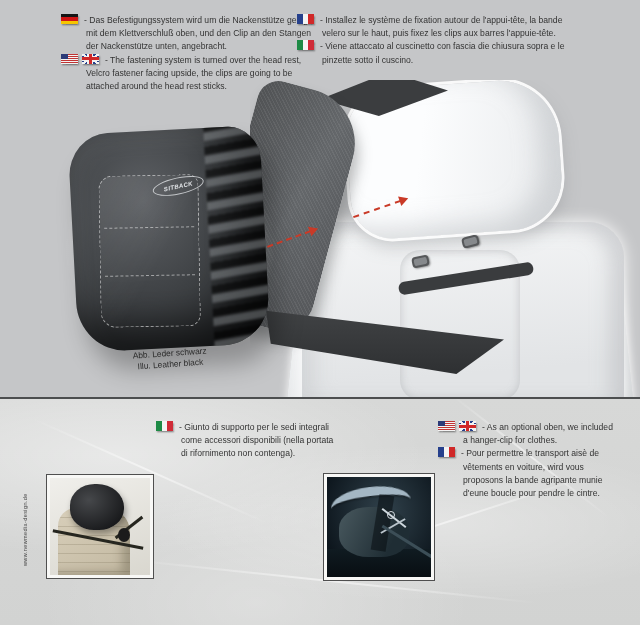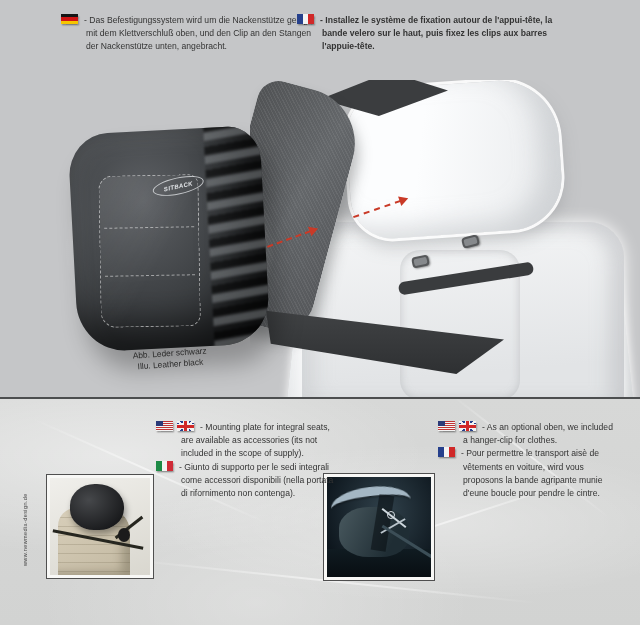--- a/index.html
+++ b/index.html
@@ -29,21 +29,21 @@
       linear-gradient(to bottom, transparent 3.5px, #d02828 3.5px 6.5px, transparent 6.5px),
       linear-gradient(to right, transparent 5.5px, #f2f2f2 5.5px 11.5px, transparent 11.5px),
       linear-gradient(to bottom, transparent 2.5px, #f2f2f2 2.5px 7.5px, transparent 7.5px),
       linear-gradient(30deg, transparent 44%, #f2f2f2 44% 56%, transparent 56%),
       linear-gradient(-30deg, transparent 44%, #f2f2f2 44% 56%, transparent 56%);
   }
   .fl-fr { background:linear-gradient(to right, #26408c 0 33%, #f4f4f4 33% 66%, #d02828 66% 100%); }
   .fl-it { background:linear-gradient(to right, #1d8a45 0 33%, #f4f4f4 33% 66%, #cf2b37 66% 100%); }
 
   #block-top-left    { left:61px;  top:14px;  width:254px; }
-  #block-top-right   { left:297px; top:14px;  width:282px;font-weight:bold; }
+  #block-top-right   { left:297px; top:14px;  width:282px; }
   #block-bottom-mid  { left:156px; top:421px; width:178px; }
   #block-bottom-right{ left:438px; top:421px; width:180px; }
 
   
   .divider { position:absolute; left:0; top:397px; width:640px; height:2px; background:#4c4e4f; z-index:7; }
   .bottom-band {
     position:absolute; left:0; top:399px; width:640px; height:226px; z-index:1;
     background:
       radial-gradient(ellipse at 18% 25%, rgba(255,255,255,.45), transparent 42%),
       radial-gradient(ellipse at 68% 55%, rgba(255,255,255,.35), transparent 45%),
@@ -262,24 +262,26 @@
       <div class="cushion-logo">SITBACK</div>
     </div>
     <div class="cushion-caption">
       <div>Abb. Leder schwarz</div>
       <div>Illu. Leather black</div>
     </div>
   </div>
 
   <div class="tblock" id="block-top-left">
     <div class="li"><i class="fl fl-de"></i><span>- Das Befestigungssystem wird um die Nackenstütze gelegt, mit dem Klettverschluß oben, und den Clip an den Stangen der Nackenstütze unten, angebracht.</span></div>
+    <div class="li"><i class="fl fl-us"></i><i class="fl fl-uk second"></i><span>- The fastening system is turned over the head rest, Velcro fastener facing upside, the clips are going to be attached around the head rest sticks.</span></div>
   </div>
 
   <div class="tblock" id="block-top-right">
     <div class="li"><i class="fl fl-fr"></i><span>- Installez le système de fixation autour de l'appui-tête, la bande velero sur le haut, puis fixez les clips aux barres l'appuie-tête.</span></div>
+    <div class="li"><i class="fl fl-it"></i><span>- Viene attaccato al cuscinetto con fascia die chiusura sopra e le pinzette sotto il cuscino.</span></div>
   </div>
 
   <div class="bottom-band"></div>
   <div class="divider"></div>
   <div class="crease c1"></div>
   <div class="crease c2"></div>
   <div class="crease c3"></div>
   <div class="crease c4"></div>
 
 
@@ -302,21 +304,20 @@
       <div class="pr-band"></div>
       <div class="pr-stripe"></div>
       <div class="pr-wire1"></div>
       <div class="pr-wire2"></div>
       <div class="pr-hook"></div>
       <div class="pr-belt"></div>
     </div>
   </div>
 
   <div class="tblock" id="block-bottom-mid">
-    <div class="li"><i class="fl fl-us"></i><i class="fl fl-uk second"></i><span>- Mounting plate for integral seats, are available as accessories (its not included in the scope of supply).</span></div>
     <div class="li"><i class="fl fl-it"></i><span>- Giunto di supporto per le sedi integrali come accessori disponibili (nella portata di rifornimento non contenga).</span></div>
   </div>
 
   <div class="tblock" id="block-bottom-right">
     <div class="li"><i class="fl fl-us"></i><i class="fl fl-uk second"></i><span>- As an optional oben, we included a hanger-clip for clothes.</span></div>
     <div class="li"><i class="fl fl-fr"></i><span>- Pour permettre le transport aisè de vêtements en voiture, wird vous proposons la bande agripante munie d'eune boucle pour pendre le cintre.</span></div>
   </div>
 
 </div>
 

